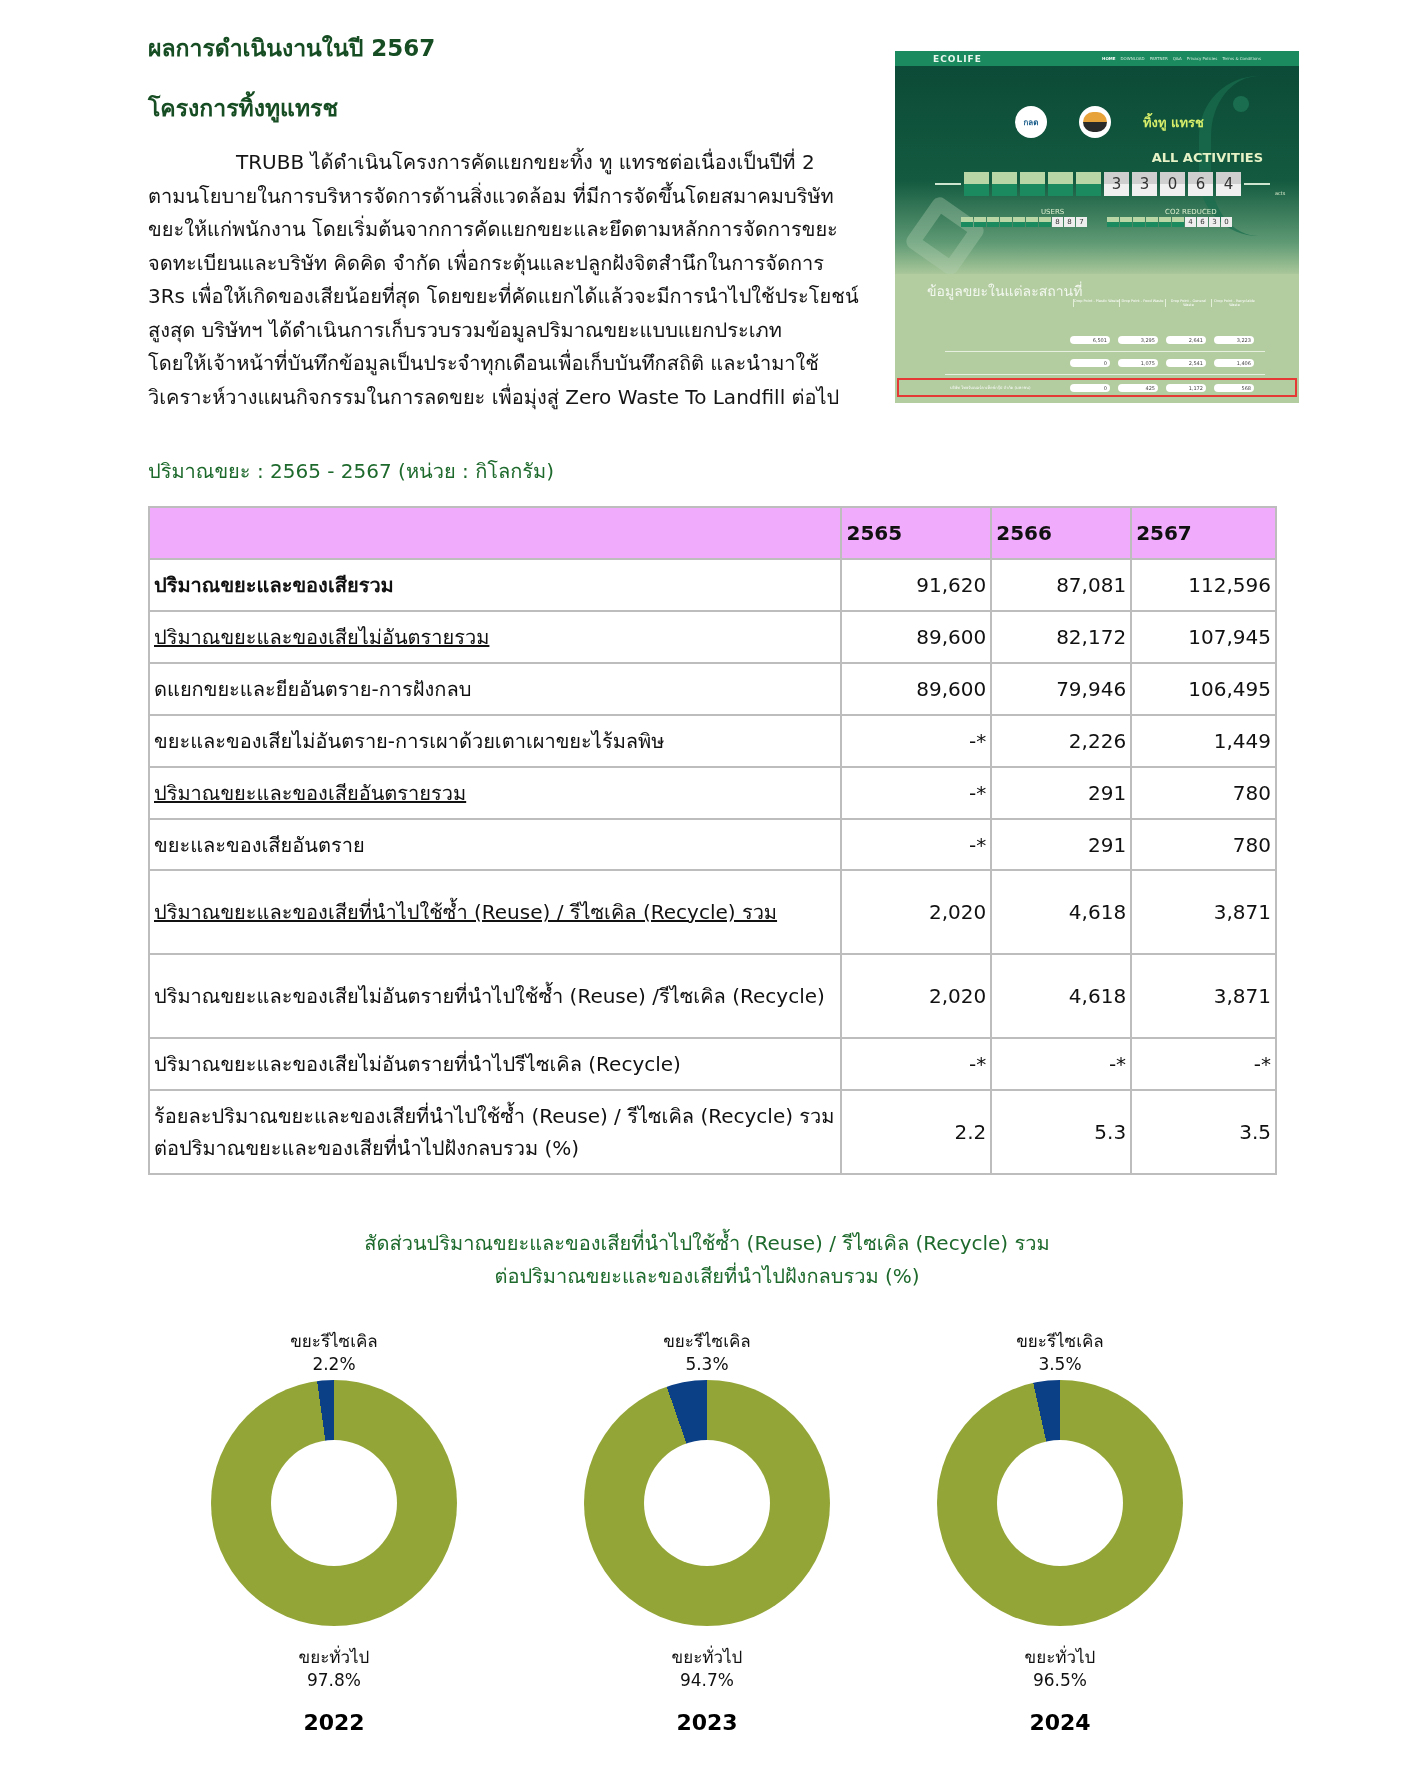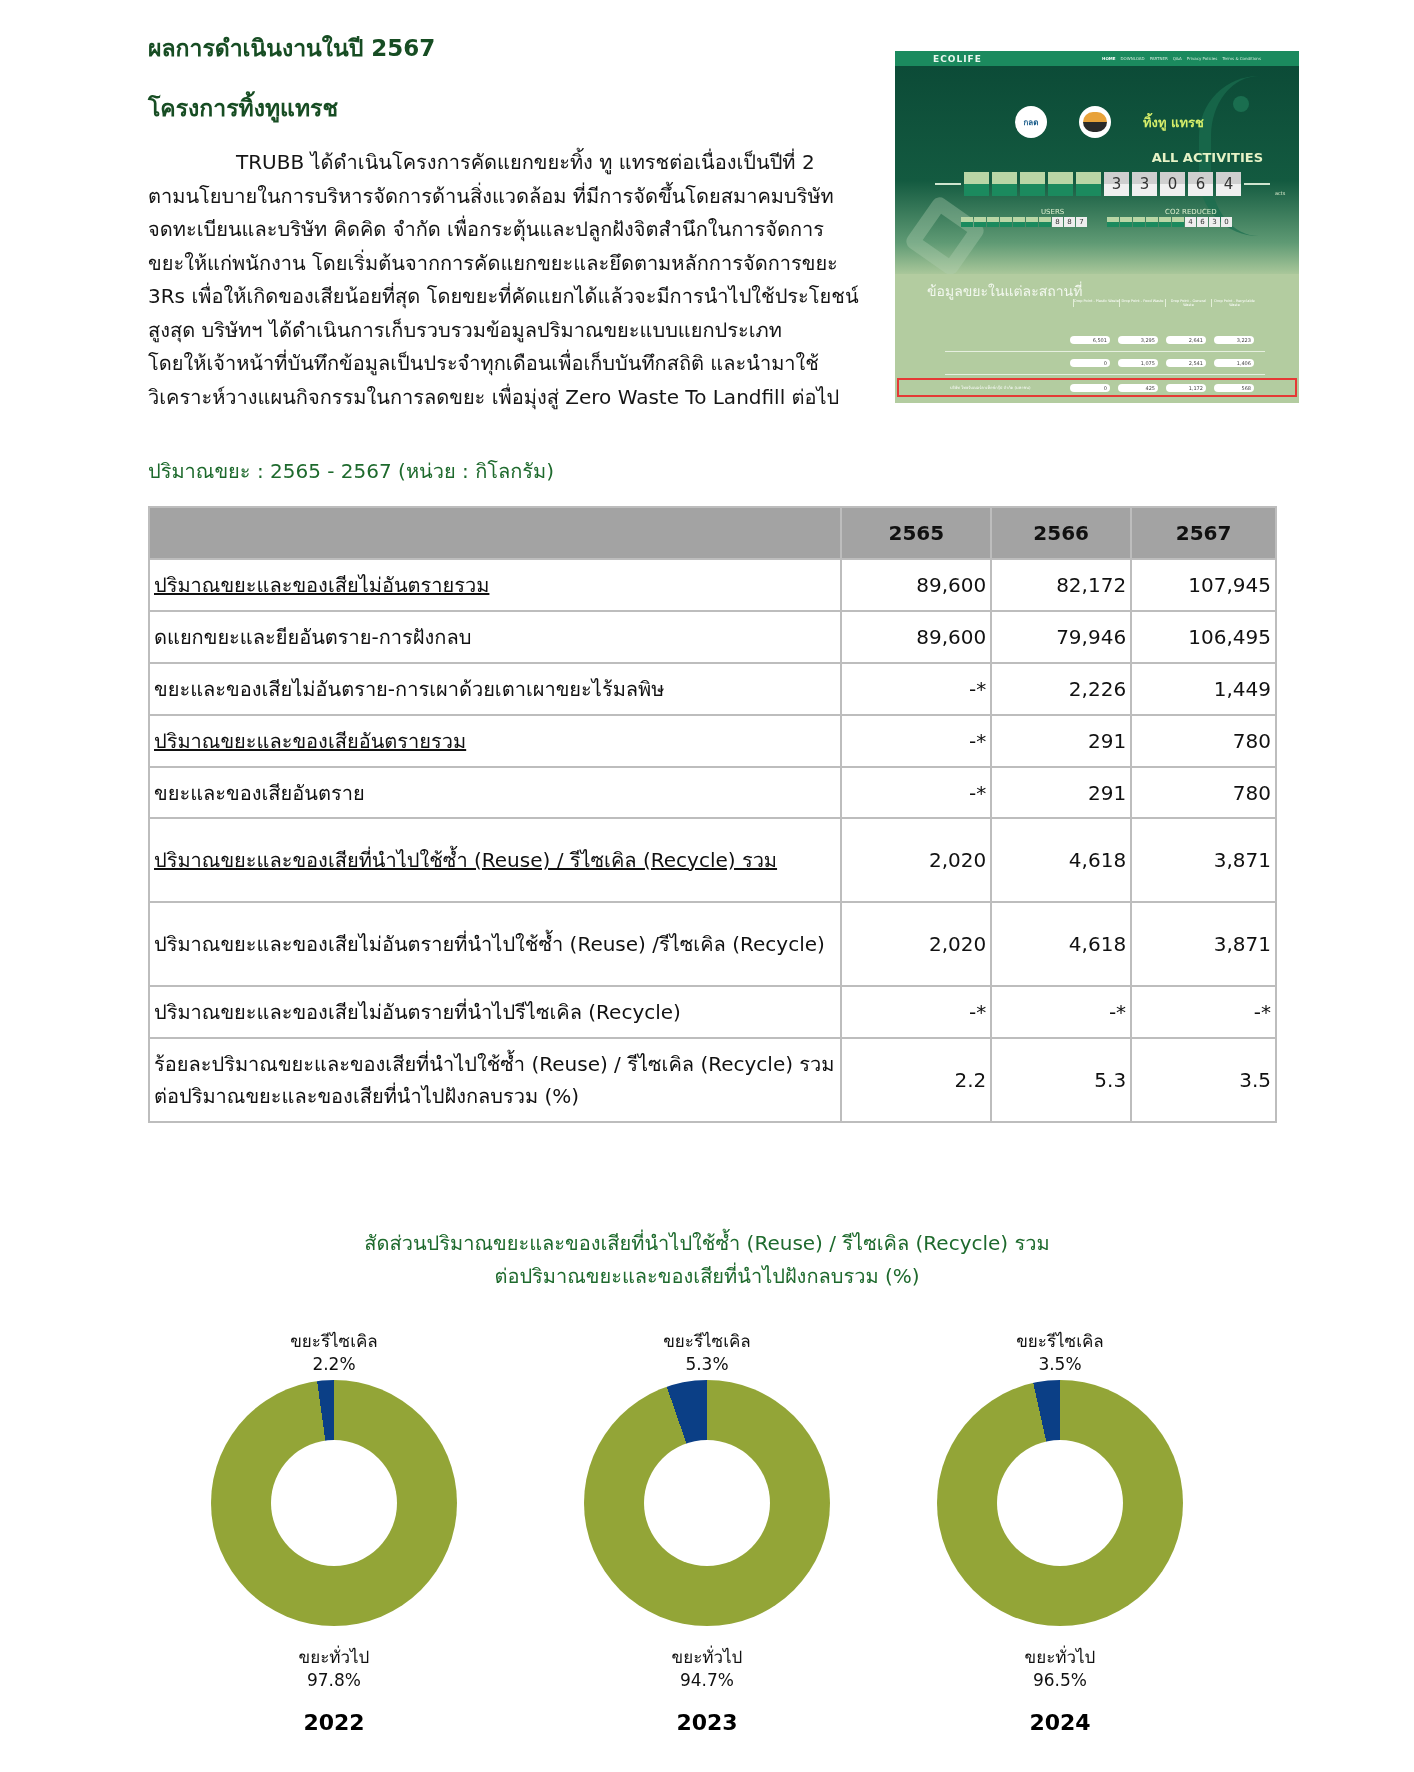--- a/index.html
+++ b/index.html
@@ -83,21 +83,21 @@
 
   .caption {
     position: absolute; left: 148px; top: 455px;
     font-size: 20px; color: #1e6a2d;
   }
   table.waste {
     position: absolute; left: 148px; top: 506px; width: 1129px;
     border-collapse: collapse; font-size: 20px;
   }
   table.waste td, table.waste th { border: 2px solid #bdbdbd; padding: 0 4px; }
-  table.waste th { background: #a3a3a3; height: 52px; font-weight: bold; text-align: center; font-size: 20px; }
+  table.waste th { background: #f0abfc; height: 52px; font-weight: bold; text-align: left; font-size: 20px; }
   table.waste td.num { text-align: right; white-space: nowrap; }
   table.waste td.lbl { text-align: left; }
   table.waste td.lbl.bold { font-weight: bold; }
   table.waste td.lbl.u span { text-decoration: underline; }
   .c1 { width: 694px; } .c2 { width: 150px; } .c3 { width: 140px; } .c4 { width: 145px; }
 
   .chart-title {
     position: absolute; left: 0; top: 1227px; width: 1414px; text-align: center;
     font-size: 20px; line-height: 33px; color: #1e6a2d;
   }
@@ -115,22 +115,22 @@
 </style>
 </head>
 <body>
 
 <div class="h1">ผลการดำเนินงานในปี 2567</div>
 <div class="h2">โครงการทิ้งทูแทรช</div>
 
 <div class="intro">
   <p class="first">TRUBB ได้ดำเนินโครงการคัดแยกขยะทิ้ง ทู แทรชต่อเนื่องเป็นปีที่ 2</p>
   <p>ตามนโยบายในการบริหารจัดการด้านสิ่งแวดล้อม ที่มีการจัดขึ้นโดยสมาคมบริษัท</p>
+  <p>ขยะให้แก่พนักงาน โดยเริ่มต้นจากการคัดแยกขยะและยึดตามหลักการจัดการขยะ</p>
   <p>จดทะเบียนและบริษัท คิดคิด จำกัด เพื่อกระตุ้นและปลูกฝังจิตสำนึกในการจัดการ</p>
-  <p>ขยะให้แก่พนักงาน โดยเริ่มต้นจากการคัดแยกขยะและยึดตามหลักการจัดการขยะ</p>
   <p>3Rs เพื่อให้เกิดของเสียน้อยที่สุด โดยขยะที่คัดแยกได้แล้วจะมีการนำไปใช้ประโยชน์</p>
   <p>สูงสุด บริษัทฯ ได้ดำเนินการเก็บรวบรวมข้อมูลปริมาณขยะแบบแยกประเภท</p>
   <p>โดยให้เจ้าหน้าที่บันทึกข้อมูลเป็นประจำทุกเดือนเพื่อเก็บบันทึกสถิติ และนำมาใช้</p>
   <p>วิเคราะห์วางแผนกิจกรรมในการลดขยะ เพื่อมุ่งสู่ Zero Waste To Landfill ต่อไป</p>
 </div>
 
 <div class="shot">
   <div class="shot-nav">
     <span class="shot-brand">ECOLIFE</span>
     <span class="shot-links">
@@ -235,20 +235,26 @@
   <thead>
     <tr>
       <th class="c1"></th>
       <th class="c2">2565</th>
       <th class="c3">2566</th>
       <th class="c4">2567</th>
     </tr>
   </thead>
   <tbody>
     <tr style="height:52px">
+      <td class="lbl bold">ปริมาณขยะและของเสียรวม</td>
+      <td class="num">91,620</td>
+      <td class="num">87,081</td>
+      <td class="num">112,596</td>
+    </tr>
+    <tr style="height:52px">
       <td class="lbl u"><span>ปริมาณขยะและของเสียไม่อันตรายรวม</span></td>
       <td class="num">89,600</td>
       <td class="num">82,172</td>
       <td class="num">107,945</td>
     </tr>
     <tr style="height:52px">
       <td class="lbl">ดแยกขยะและยียอันตราย-การฝังกลบ</td>
       <td class="num">89,600</td>
       <td class="num">79,946</td>
       <td class="num">106,495</td>

